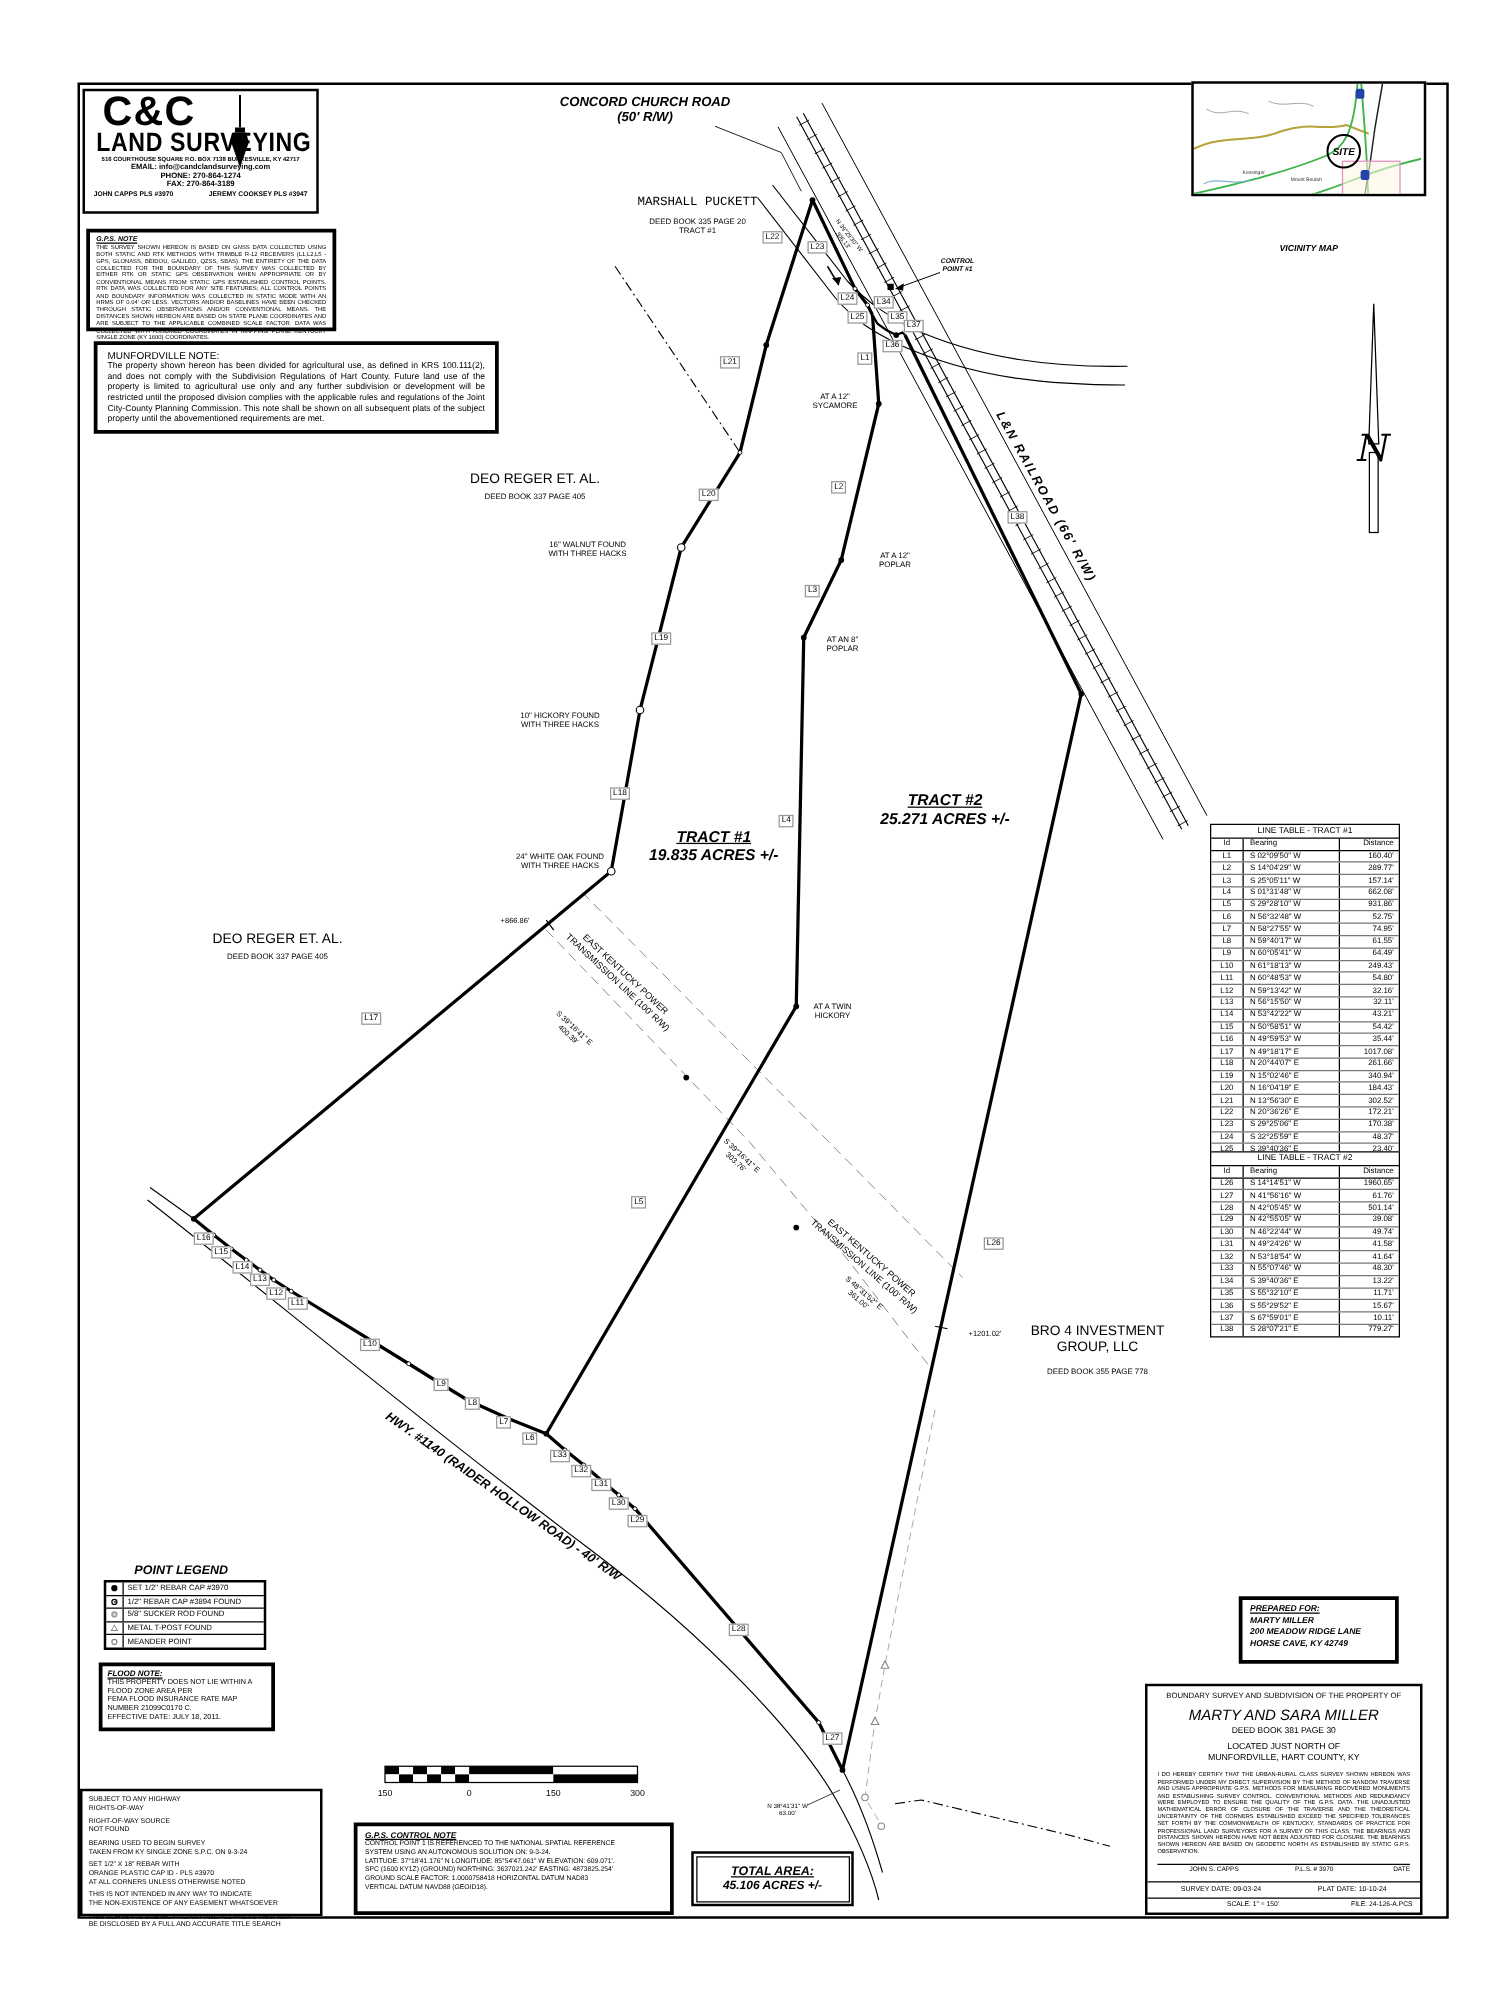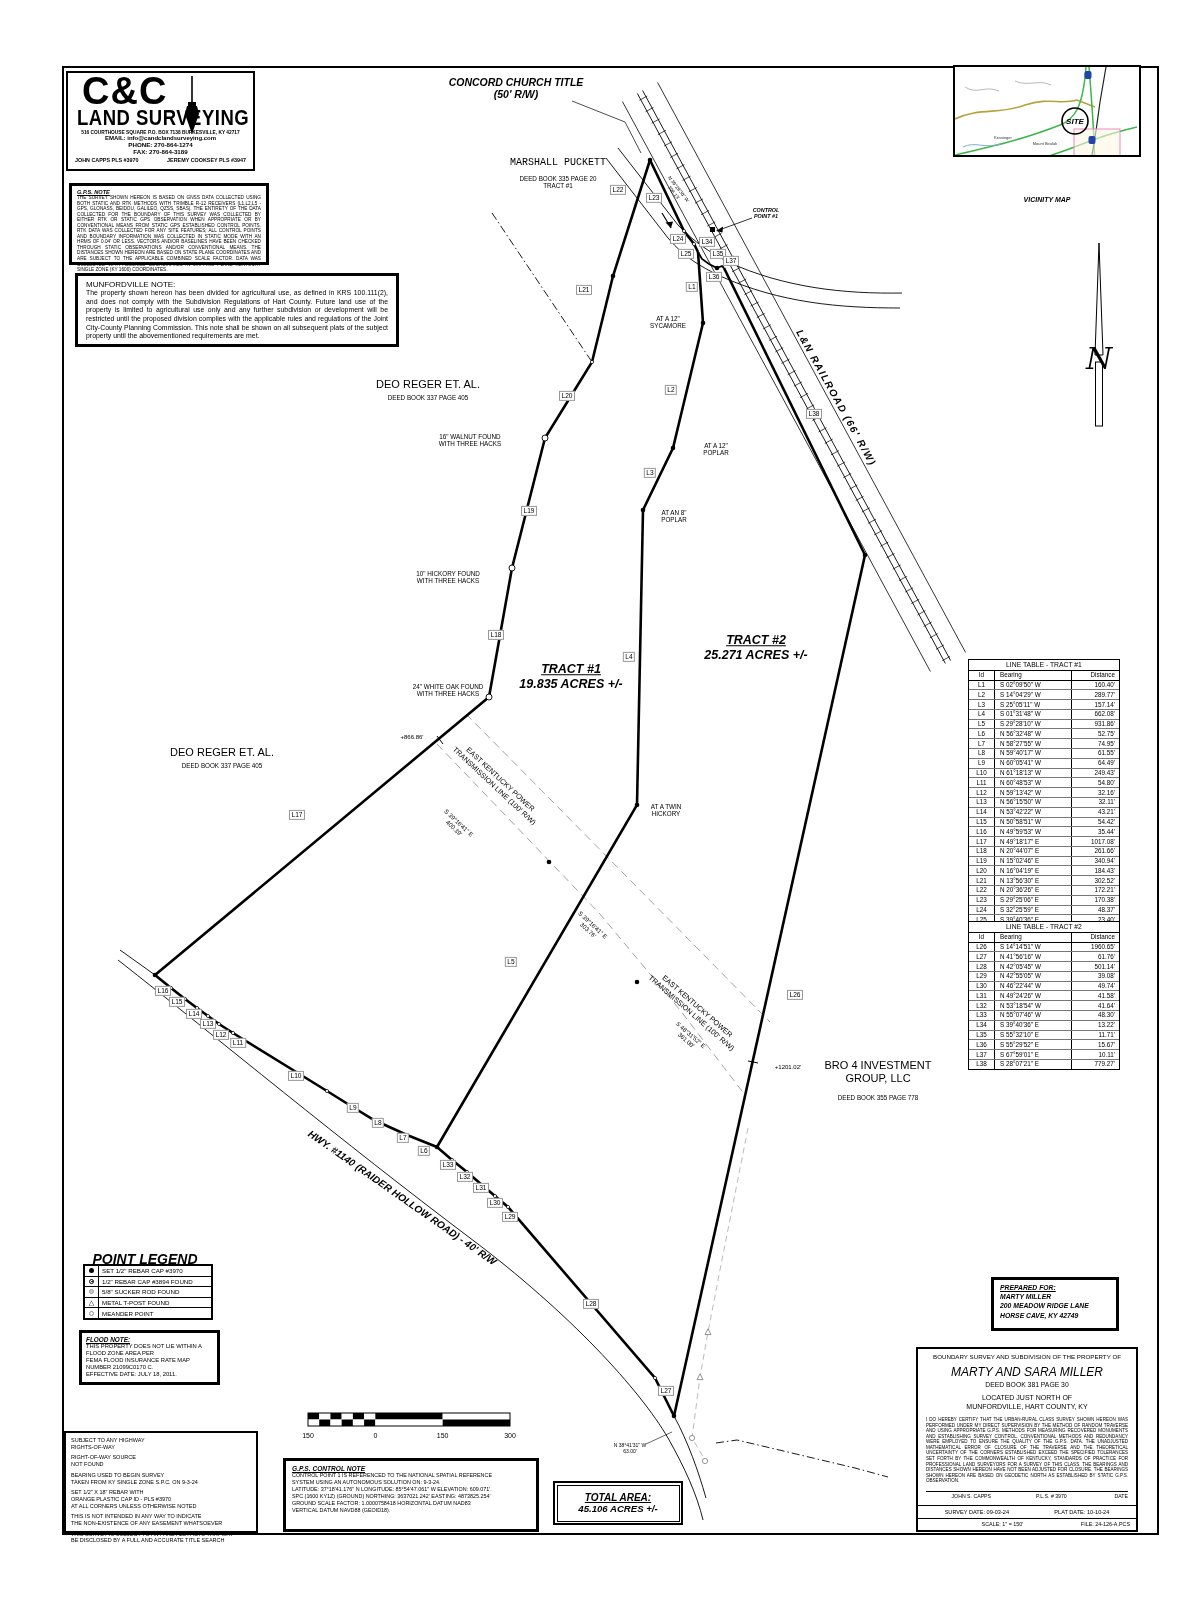--- a/index.html
+++ b/index.html
@@ -9,21 +9,21 @@
   #sheet-border{position:absolute;left:62px;top:66px;width:1093px;height:1465px;
         border:2.5px solid #000;}
   svg{position:absolute;left:0;top:0;}
   
   .nbox{position:absolute;background:#fff;border:3px solid #000;box-sizing:border-box;}
   .nbox .inner{border:0.8px solid #000;margin:1.5px;padding:3px 5px;height:calc(100% - 3px);box-sizing:border-box;}
   .title-sm{font-weight:bold;font-style:italic;text-decoration:underline;}
   .tiny{font-size:4.7px;line-height:1.18;text-align:justify;}
   
   #logo-box{left:66px;top:71px;width:189px;height:100px;border-width:2.5px;}
-  #logo-name1{font-size:38px;font-weight:bold;letter-spacing:1px;line-height:0.85;margin:2px 0 0 14px;}
+  #logo-name1{font-size:33px;font-weight:bold;letter-spacing:1px;line-height:0.85;margin:2px 0 0 14px;}
   #logo-name2{font-size:18.5px;font-weight:bold;letter-spacing:0.5px;margin:0 0 1px 9px;transform:scaleY(1.15);}
   #logo-box .addr{font-size:4.8px;font-weight:bold;text-align:center;}
   #logo-box .em{font-size:6px;font-weight:bold;text-align:center;}
   #logo-box .ph{font-size:6.2px;font-weight:bold;text-align:center;}
   #logo-box .names{display:flex;justify-content:space-between;font-size:5.4px;font-weight:bold;padding:2px 7px 0 7px;}
   
   #gps-note{left:69px;top:183px;width:200px;height:82px;border-width:3px;padding:3px 5px;}
   #gps-note .title-sm{font-size:5.6px;}
   
   #ag-note{left:75px;top:273px;width:324px;height:74px;border-width:3.5px;padding:4px 8px;}
@@ -38,21 +38,21 @@
         font-size:6.3px;line-height:1;}
   .lt-title{text-align:center;font-size:6.8px;padding:1.5px 0;border-bottom:0.7px solid #000;}
   .lt-row{display:flex;border-bottom:0.5px solid #777;}
   .lt-row:last-child{border-bottom:none;}
   .lt-head{border-bottom:0.8px solid #000;font-size:6.3px;}
   .lt-c{padding:1.45px 2px 1.05px 2px;box-sizing:border-box;}
   .lt-c.c0{width:26px;text-align:center;border-right:0.7px solid #000;}
   .lt-c.c1{width:77px;padding-left:5px;border-right:0.7px solid #000;}
   .lt-c.c2{width:46px;text-align:right;padding-right:4px;flex:1;}
   
-  #legend-title{left:83px;top:1251px;width:124px;text-align:center;font-size:14px;
+  #legend-title{left:83px;top:1251px;width:124px;text-align:center;font-size:10px;
         font-weight:bold;font-style:italic;}
   #legend-table{left:83px;top:1264px;width:126px;border:2.5px solid #000;background:#fff;}
   .lg-row{display:flex;align-items:center;border-bottom:0.7px solid #000;height:9.6px;}
   .lg-row:last-child{border-bottom:none;}
   .lg-sym{width:13px;display:flex;justify-content:center;align-items:center;border-right:0.7px solid #000;height:100%;}
   .lg-lab{font-size:6.2px;padding-left:3px;white-space:nowrap;}
   .s-dot{width:5px;height:5px;border-radius:50%;background:#000;}
   .s-fnd{width:5px;height:5px;border-radius:50%;border:1px solid #000;position:relative;box-sizing:border-box;}
   .s-fnd::after{content:"";position:absolute;left:1px;top:1px;width:1.5px;height:1.5px;border-radius:50%;background:#000;}
   .s-rod{width:5px;height:5px;border-radius:50%;border:1px solid #999;background:#ccc;box-sizing:border-box;}
@@ -233,21 +233,21 @@
       <circle cx="684" cy="231" r="1.6" fill="#fff" stroke="#000" stroke-width="0.7"></circle>
       <circle cx="694" cy="244" r="1.6" fill="#fff" stroke="#000" stroke-width="0.7"></circle>
       <circle cx="592" cy="362" r="1.6" fill="#fff" stroke="#000" stroke-width="0.7"></circle>
       <polygon points="1099,243 1103,355 1095,355" fill="#fff" stroke="#000" stroke-width="1"></polygon>
       <rect x="1095.5" y="362" width="7" height="64" fill="#fff" stroke="#000" stroke-width="1"></rect>
       <text x="1099" y="369" text-anchor="middle" font-size="30px" font-family="&quot;DejaVu Serif&quot;,serif" font-style="italic" fill="#000">N</text>
     </svg>
 
   <div id="anno-layer" class="abs" style="left:0;top:0;width:1200px;height:1600px;">
       <div class="map-label bi" style="left: 516px; top: 88px; font-size: 10.5px; --r: 0deg;">
-        <span>CONCORD CHURCH TITLE</span>
+        <span>CONCORD CHURCH ROAD</span>
         <span>(50' R/W)</span>
       </div>
       <div class="map-label " style="left: 558px; top: 163px; font-size: 10px; font-family: Liberation Mono, monospace; --r: 0deg;">
         <span>MARSHALL PUCKETT</span>
       </div>
       <div class="map-label " style="left: 558px; top: 182px; font-size: 6.3px; --r: 0deg;">
         <span>DEED BOOK 335 PAGE 20</span>
         <span>TRACT #1</span>
       </div>
       <div class="map-label bi" style="left: 766px; top: 213px; font-size: 5.4px; --r: 0deg;">

